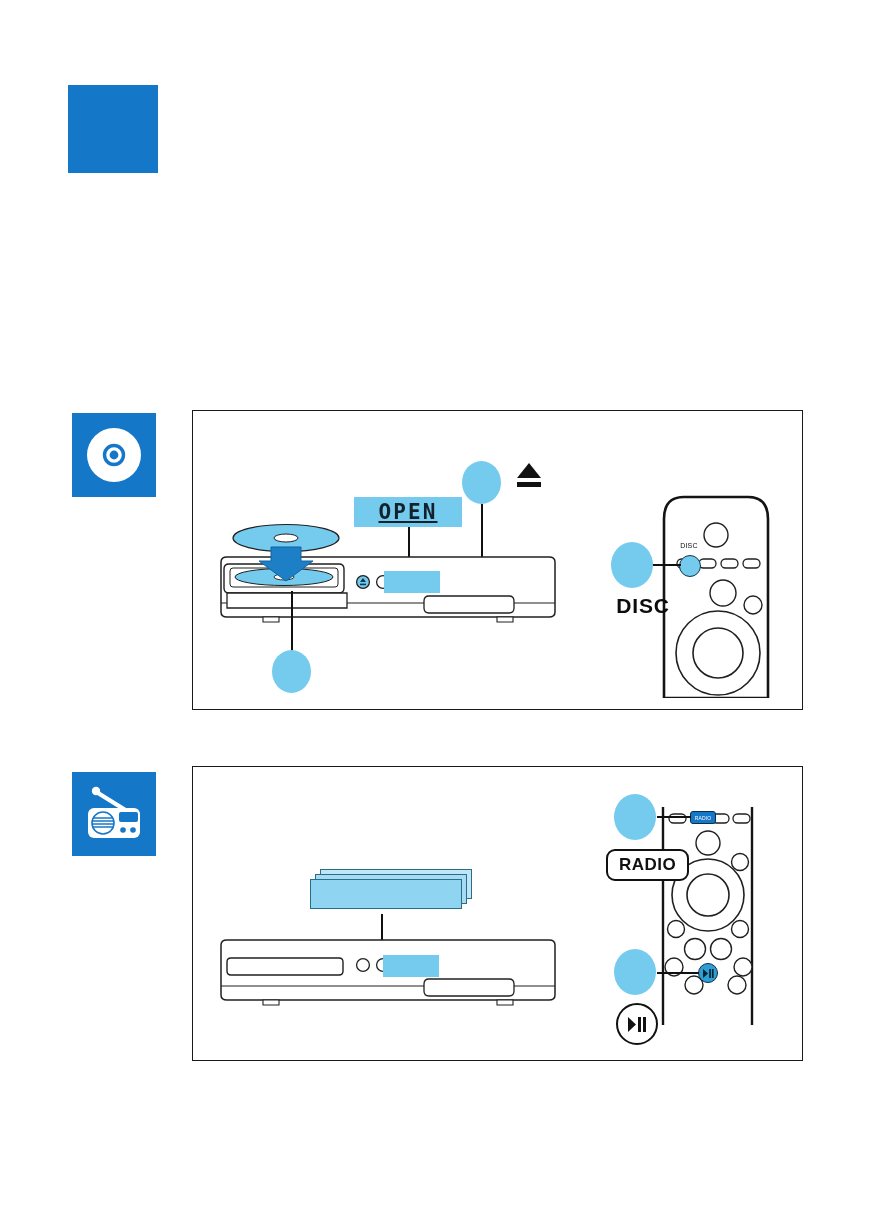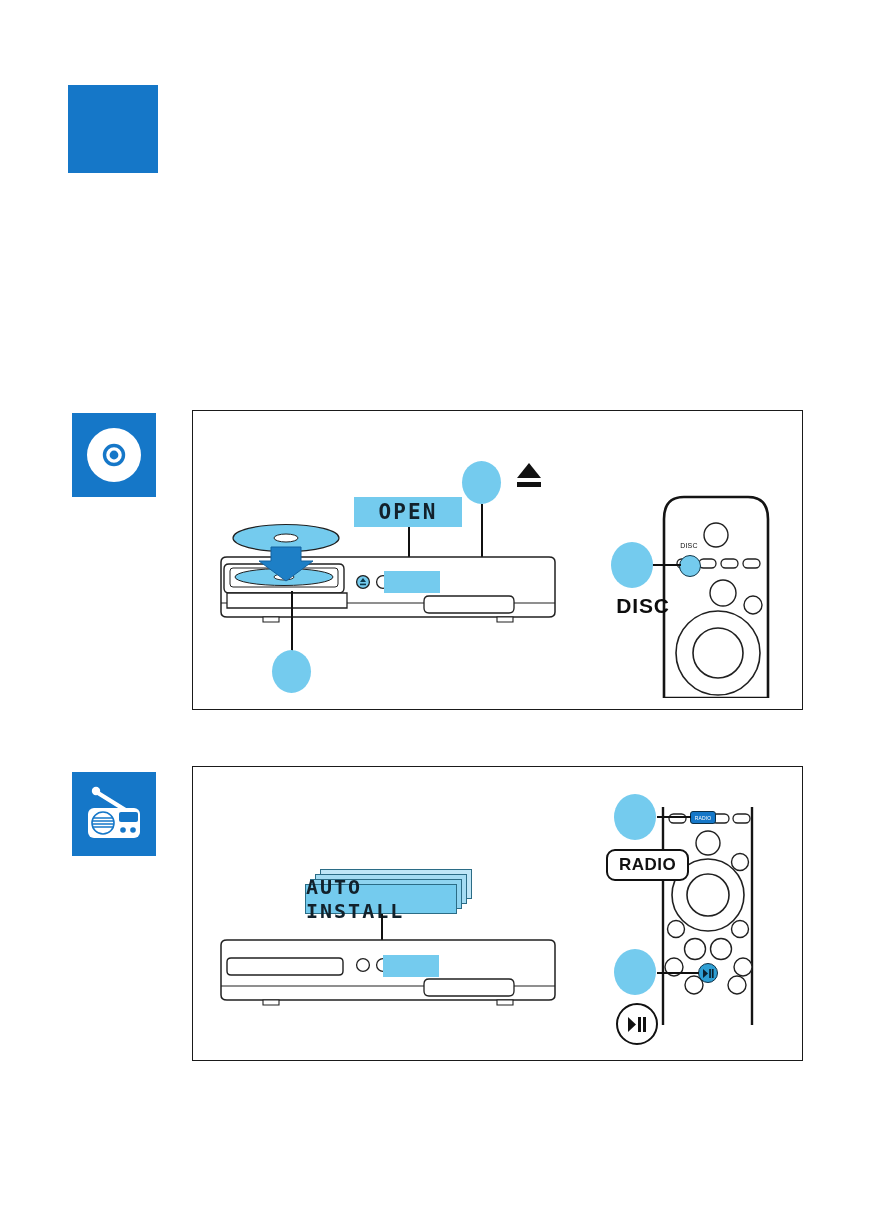--- a/index.html
+++ b/index.html
@@ -58,21 +58,21 @@
   <div class="abs" style="left:323px;top:50px;">
     <svg width="26" height="30" viewBox="0 0 26 30">
       <polygon points="13,2 25,17 1,17" fill="#111"></polygon>
       <rect x="1" y="21" width="24" height="5" fill="#111"></rect>
     </svg>
   </div>
 
   <div class="abs callout" style="left:269px;top:50px;width:39px;height:43px;"></div>
   <div class="abs lead lead-v" style="left:288px;top:93px;height:56px;"></div>
 
-  <div class="abs lcd" style="left:161px;top:86px;width:108px;height:30px;font-size:21px;">OPEN</div>
+  <div class="abs lcd" style="left:161px;top:86px;width:108px;height:30px;font-size:21px;text-decoration:underline;">OPEN</div>
   <div class="abs lead lead-v" style="left:215px;top:116px;height:44px;"></div>
 
   <div class="abs" style="left:22px;top:145px;width:352px;height:70px;">
     <svg width="352" height="70" viewBox="0 0 352 70">
 
       <path d="M6 6 q0 -5 6 -5 H334 q6 0 6 5 V56 q0 5 -6 5 H12 q-6 0 -6 -5 Z" fill="#ffffff" stroke="#202020" stroke-width="1.5"></path>
 
       <path d="M6 47 H340" stroke="#202020" stroke-width="1.1" fill="none"></path>
 
       <path d="M48 61 h16 v5 h-16 z" fill="#fff" stroke="#202020" stroke-width="1.1"></path>
@@ -150,21 +150,20 @@
     <circle cx="43" cy="50" r="2.8" fill="#1577c8"></circle>
     <circle cx="53" cy="50" r="2.8" fill="#1577c8"></circle>
   </svg>
 </div>
 
 <div class="abs panel panel-radio">
 
   <div class="abs lcd lcd-ghost lcd-stroke" style="left:127px;top:102px;width:152px;height:30px;"></div>
   <div class="abs lcd lcd-ghost2 lcd-stroke" style="left:122px;top:107px;width:152px;height:30px;"></div>
   <div class="abs lcd lcd-ghost3 lcd-stroke" style="left:117px;top:112px;width:152px;height:30px;"></div>
-  <div class="abs lcd lcd-stroke" style="left:112px;top:117px;width:152px;height:30px;font-size:20px;">AUTO INSTALL</div>
 
   <div class="abs lead lead-v" style="left:188px;top:147px;height:40px;"></div>
 
   <div class="abs" style="left:22px;top:172px;width:352px;height:70px;">
     <svg width="352" height="70" viewBox="0 0 352 70">
       <path d="M6 6 q0 -5 6 -5 H334 q6 0 6 5 V56 q0 5 -6 5 H12 q-6 0 -6 -5 Z" fill="#ffffff" stroke="#202020" stroke-width="1.5"></path>
       <path d="M6 47 H340" stroke="#202020" stroke-width="1.1" fill="none"></path>
       <path d="M48 61 h16 v5 h-16 z" fill="#fff" stroke="#202020" stroke-width="1.1"></path>
       <path d="M282 61 h16 v5 h-16 z" fill="#fff" stroke="#202020" stroke-width="1.1"></path>
 

